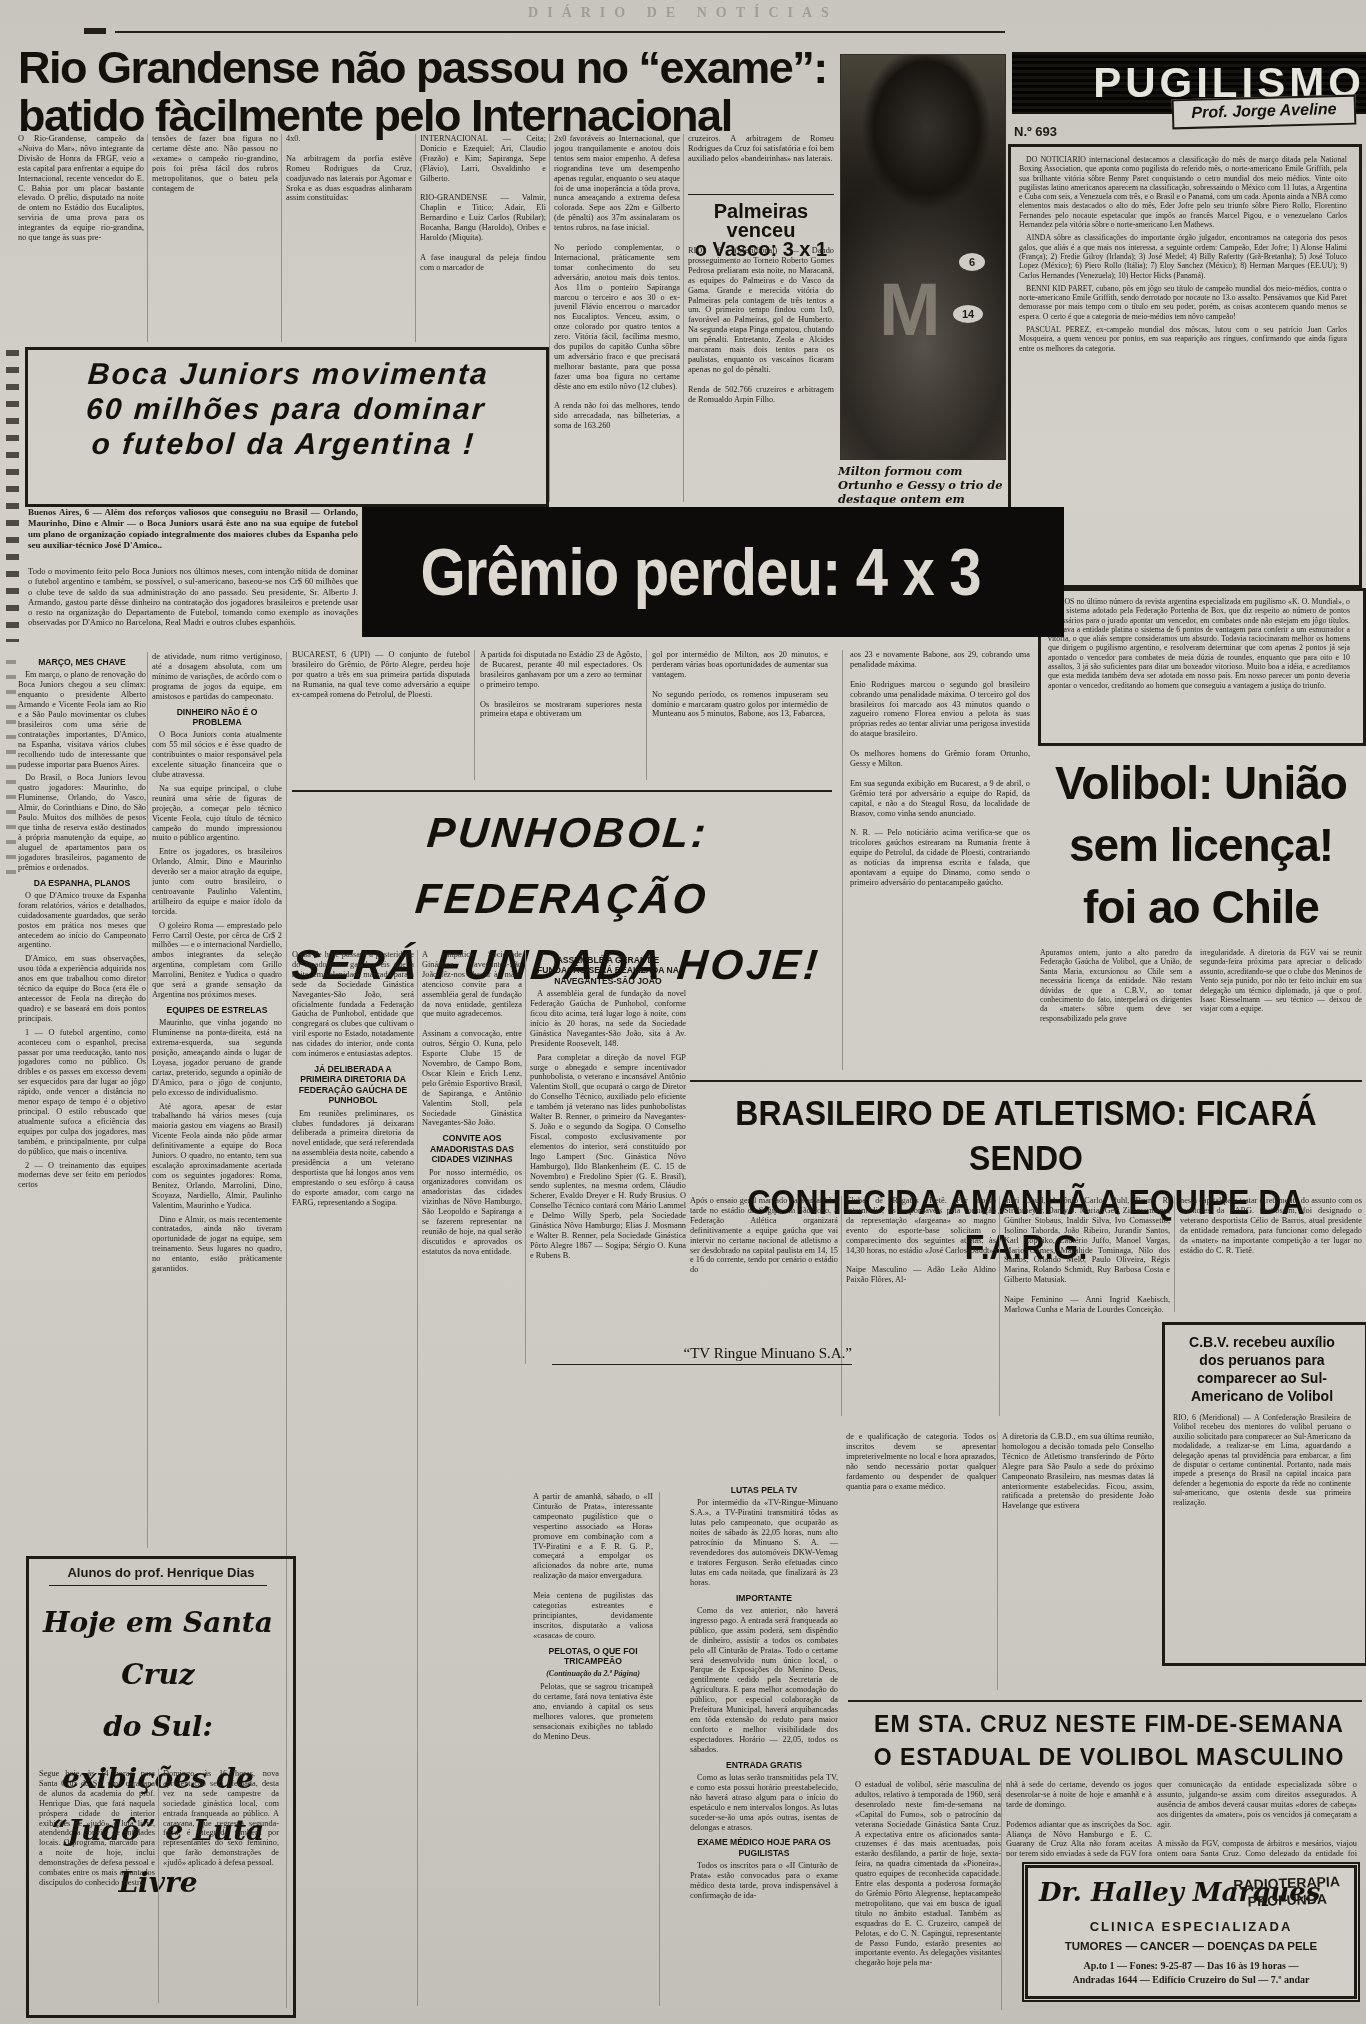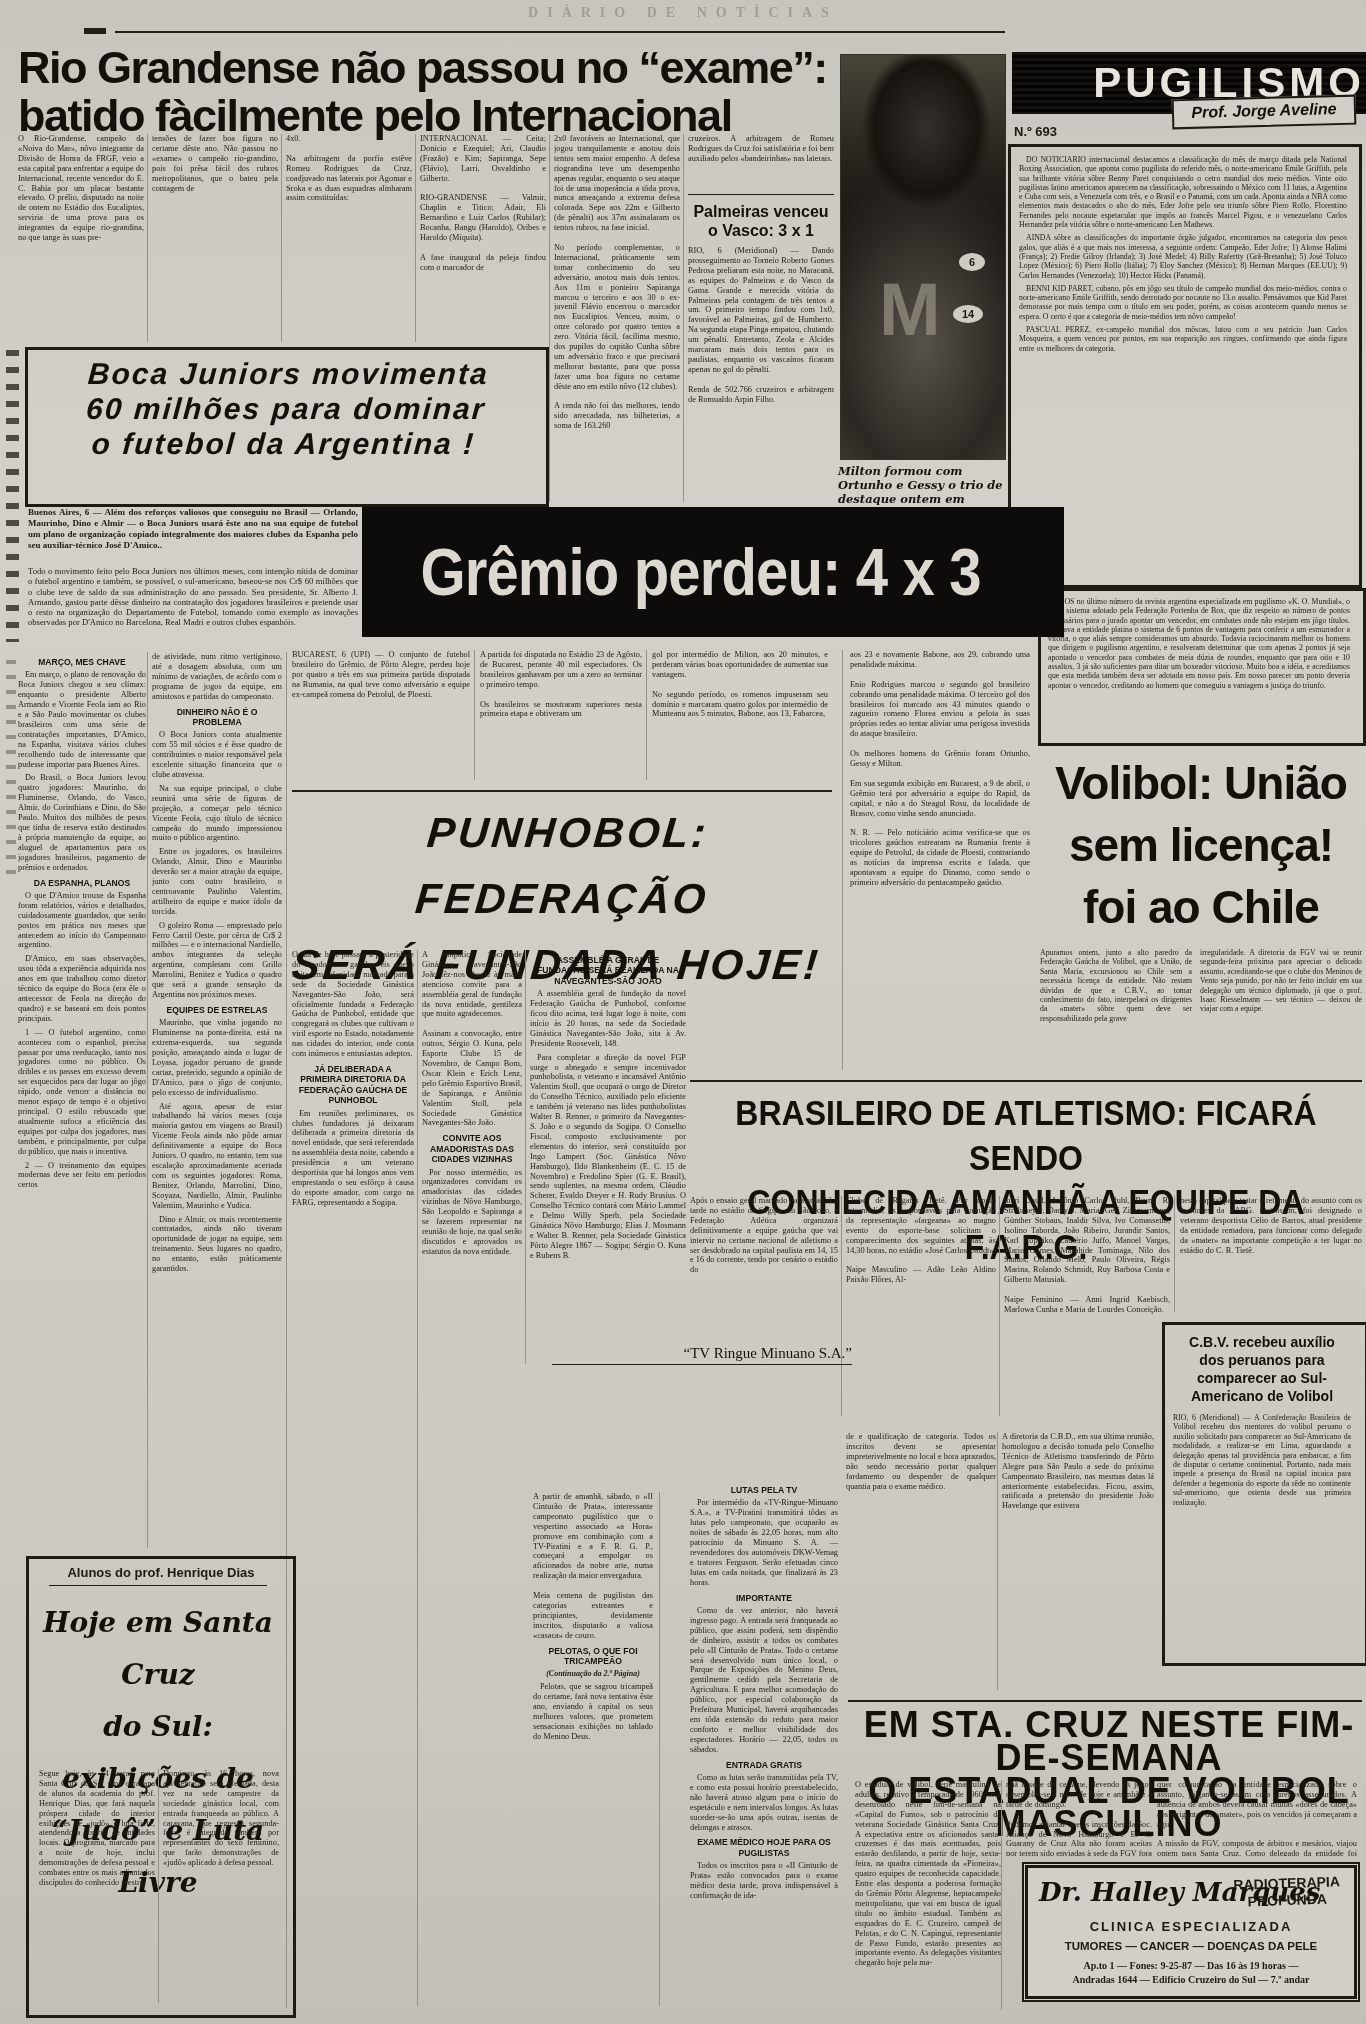--- a/index.html
+++ b/index.html
@@ -65,21 +65,21 @@
   <div class="col" style="left:688px;top:134px;width:146px;height:54px;">
       <p class="np">cruzeiros. A arbitragem de Romeu Rodrigues da Cruz foi satisfatória e foi bem auxiliado pelos «bandeirinhas» nas laterais.</p>
     </div>
   <div class="vr" style="left:147px;top:134px;height:208px;"></div>
   <div class="vr" style="left:281px;top:134px;height:208px;"></div>
   <div class="vr" style="left:415px;top:134px;height:208px;"></div>
   <div class="vr" style="left:549px;top:134px;height:368px;"></div>
   <div class="vr" style="left:683px;top:134px;height:368px;"></div>
 
   <div class="hr" style="left:688px;top:194px;width:146px;height:1px;"></div>
-  <div class="hl" style="left:688px;top:202px;width:146px;font-size:16px;line-height:19px;text-align:center;">
+  <div class="hl" style="left:688px;top:202px;width:146px;font-size:20px;line-height:19px;text-align:center;">
     <div>Palmeiras venceu</div>
     <div>o Vasco: 3 x 1</div>
   </div>
   <div class="col" style="left:688px;top:246px;width:146px;height:256px;">
       <p class="np">RIO, 6 (Meridional) — Dando prosseguimento ao Torneio Roberto Gomes Pedrosa preliaram esta noite, no Maracanã, as equipes do Palmeiras e do Vasco da Gama. Grande e merecida vitória do Palmeiras pela contagem de três tentos a um. O primeiro tempo findou com 1x0, favorável ao Palmeiras, gol de Humberto. Na segunda etapa Pinga empatou, chutando um pênalti. Entretanto, Zeola e Alcides marcaram mais dois tentos para os paulistas, enquanto os vascaínos ficaram apenas no gol do pênalti.
 
 Renda de 502.766 cruzeiros e arbitragem de Romualdo Arpin Filho.</p>
     </div>
 
   <div class="abs" style="left:840px;top:54px;width:164px;height:404px;border:1px solid #35302a;
@@ -281,21 +281,21 @@
 
   <div class="col" style="left:846px;top:1432px;width:150px;height:258px;">
       <p class="np">de e qualificação de categoria. Todos os inscritos devem se apresentar impreterivelmente no local e hora aprazados, não sendo necessário portar qualquer fardamento ou despender de qualquer quantia para o exame médico.</p>
     </div>
   <div class="col" style="left:1002px;top:1432px;width:152px;height:262px;">
       <p class="np">A diretoria da C.B.D., em sua última reunião, homologou a decisão tomada pelo Conselho Técnico de Atletismo transferindo de Pôrto Alegre para São Paulo a sede do próximo Campeonato Brasileiro, nas mesmas datas lá anteriormente estabelecidas. Ficou, assim, ratificada a pretensão do presidente João Havelange que estivera</p>
     </div>
   <div class="vr" style="left:997px;top:1432px;height:258px;"></div>
 
   <div class="hr" style="left:848px;top:1700px;width:514px;"></div>
-  <div class="hl" style="left:856px;top:1708px;width:506px;font-size:36px;line-height:33px;text-align:center;letter-spacing:1px;">
+  <div class="hl" style="left:856px;top:1708px;width:506px;font-size:23px;line-height:33px;text-align:center;letter-spacing:1px;">
     <div>EM STA. CRUZ NESTE FIM-DE-SEMANA</div>
     <div>O ESTADUAL DE VOLIBOL MASCULINO</div>
   </div>
   <div class="col" style="left:855px;top:1780px;width:146px;height:232px;">
       <p class="np">O estadual de volibol, série masculina de adultos, relativo à temporada de 1960, será desenrolado neste fim-de-semana na «Capital do Fumo», sob o patrocínio da veterana Sociedade Ginástica Santa Cruz. A expectativa entre os aficionados santa-cruzenses é das mais acentuadas, pois estarão desfilando, a partir de hoje, sexta-feira, na quadra cimentada da «Pioneira», quatro equipes de reconhecida capacidade. Entre elas desponta a poderosa formação do Grêmio Pôrto Alegrense, heptacampeão metropolitano, que vai em busca de igual título no âmbito estadual. Também as esquadras do E. C. Cruzeiro, campeã de Pelotas, e do C. N. Capingui, representante de Passo Fundo, estarão presentes ao importante evento. As delegações visitantes chegarão hoje pela ma-</p>
     </div>
   <div class="col" style="left:1006px;top:1780px;width:146px;height:76px;">
       <p class="np">nhã à sede do certame, devendo os jogos desenrolar-se à noite de hoje e amanhã e à tarde de domingo.
 
 Podemos adiantar que as inscrições da Soc. Aliança de Nôvo Hamburgo e E. C. Guarany de Cruz Alta não foram aceitas por terem sido enviadas à sede da FGV fora do prazo estipulado. Sabemos, outrossim, que os aludidos clubes não se conformam com tal decisão, já que alegaram não ter recebido qual-</p>

